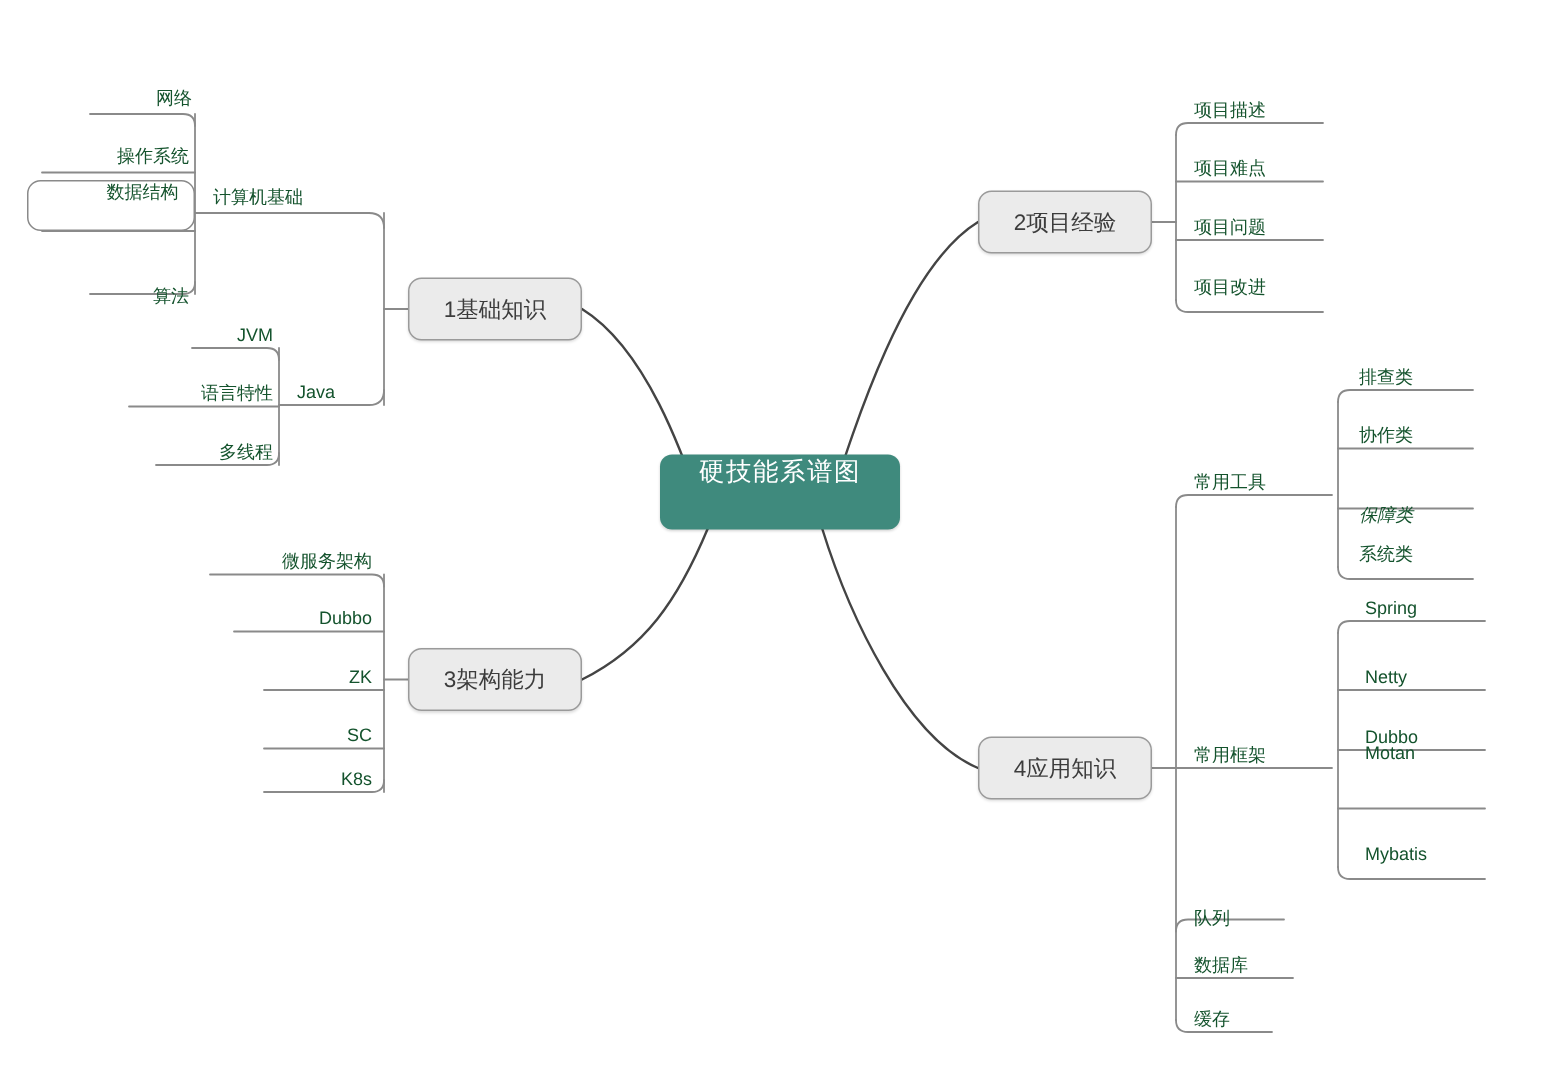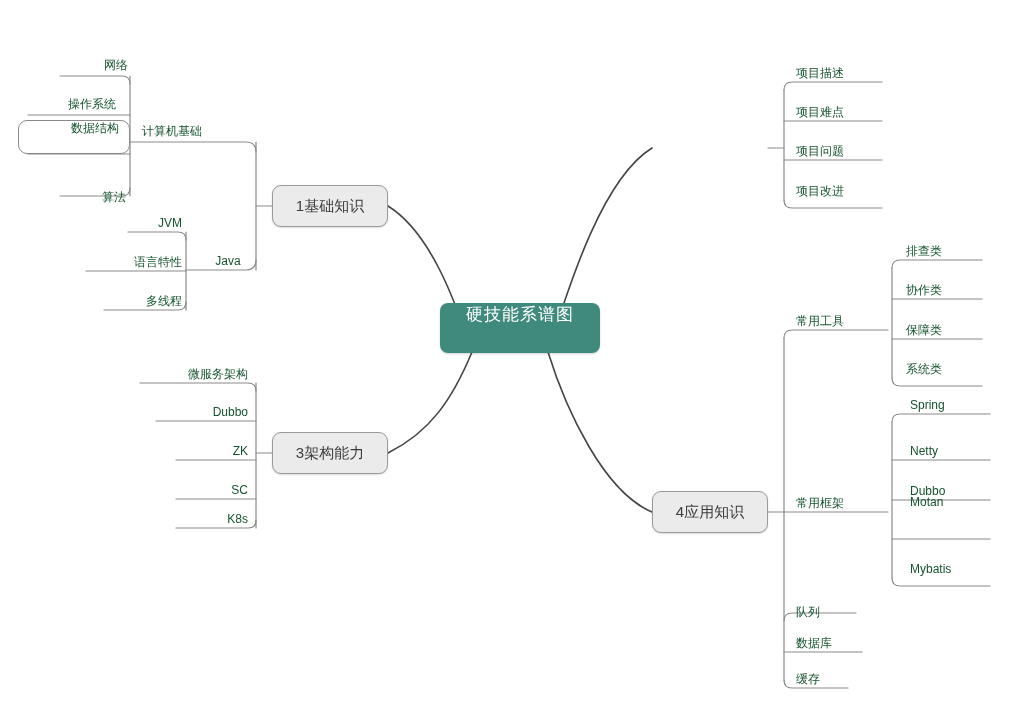--- a/index.html
+++ b/index.html
@@ -166,44 +166,47 @@
     <span>1基础知识</span>
   </div>
 
   <div class="node text-node align-left" style="left:142px; top:106px; width:110px; height:34px;">
     <span>计算机基础</span>
   </div>
 
   <div class="node text-node align-right" style="left:34px; top:42px; width:94px; height:32px;">
     <span>网络</span>
   </div>
-  <div class="node text-node align-right" style="left:16px; top:81px; width:100px; height:32px;">
+  <div class="node text-node align-right" style="left:26px; top:81px; width:100px; height:32px;">
     <span>操作系统</span>
   </div>
   <div class="node text-node align-right leaf-highlight" style="left:18px; top:120px; width:112px; height:34px; padding-right:10px;">
     <span>数据结构</span>
   </div>
   <div class="node text-node align-right" style="left:34px; top:174px; width:92px; height:32px;">
     <span>算法</span>
   </div>
 
-  <div class="node text-node align-left" style="left:198px; top:238px; width:60px; height:32px;justify-content:center;">
+  <div class="node text-node align-left" style="left:198px; top:238px; width:60px; height:32px;">
     <span>Java</span>
   </div>
 
   <div class="node text-node align-right" style="left:102px; top:200px; width:80px; height:32px;">
     <span>JVM</span>
   </div>
   <div class="node text-node align-right" style="left:84px; top:239px; width:98px; height:32px;">
     <span>语言特性</span>
   </div>
   <div class="node text-node align-right" style="left:94px; top:278px; width:88px; height:32px;">
     <span>多线程</span>
   </div>
 
+  <div class="node branch-node" style="left:652px; top:127px; width:116px; height:42px;">
+    <span>2项目经验</span>
+  </div>
 
   <div class="node text-node align-left" style="left:796px; top:50px; width:92px; height:32px;">
     <span>项目描述</span>
   </div>
   <div class="node text-node align-left" style="left:796px; top:89px; width:92px; height:32px;">
     <span>项目难点</span>
   </div>
   <div class="node text-node align-left" style="left:796px; top:128px; width:92px; height:32px;">
     <span>项目问题</span>
   </div>
@@ -237,21 +240,21 @@
 
   <div class="node text-node align-left" style="left:796px; top:298px; width:92px; height:32px;">
     <span>常用工具</span>
   </div>
   <div class="node text-node align-left" style="left:906px; top:228px; width:80px; height:32px;">
     <span>排查类</span>
   </div>
   <div class="node text-node align-left" style="left:906px; top:267px; width:80px; height:32px;">
     <span>协作类</span>
   </div>
-  <div class="node text-node align-left" style="left:906px; top:307px; width:80px; height:32px;">
+  <div class="node text-node align-left" style="left:906px; top:320px; width:80px; height:32px;font-style:italic;">
     <span>保障类</span>
   </div>
   <div class="node text-node align-left" style="left:906px; top:346px; width:80px; height:32px;">
     <span>系统类</span>
   </div>
 
   <div class="node text-node align-left" style="left:796px; top:480px; width:92px; height:32px;">
     <span>常用框架</span>
   </div>
   <div class="node text-node align-left" style="left:910px; top:382px; width:84px; height:32px;">

